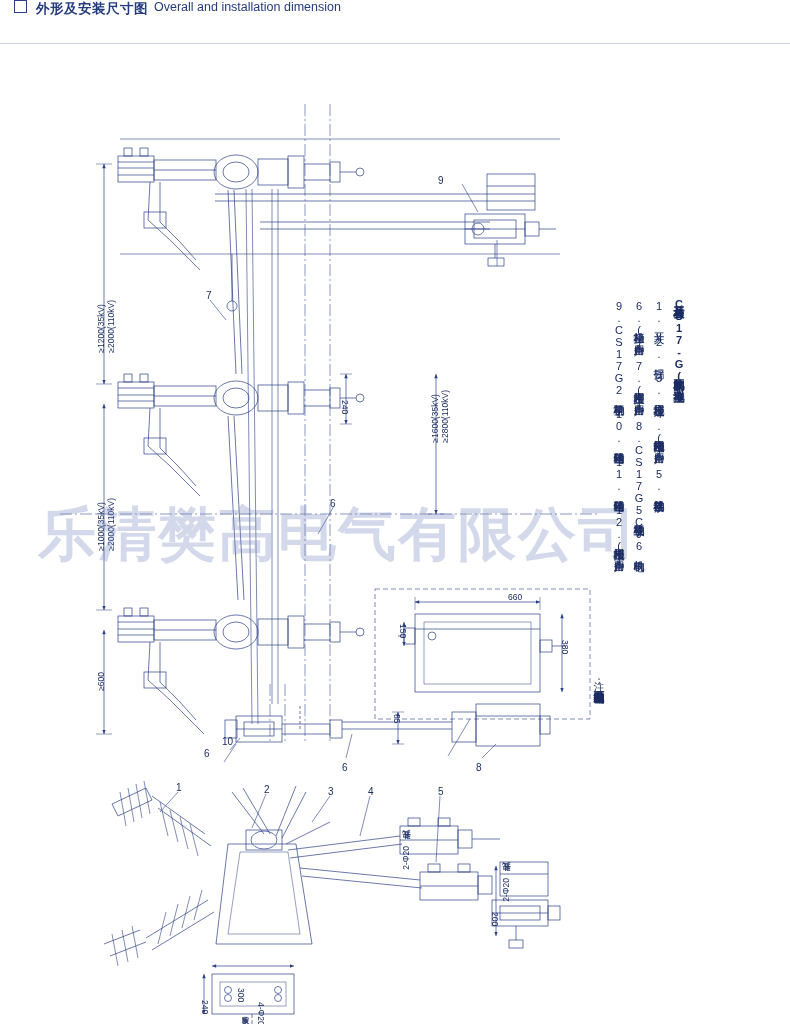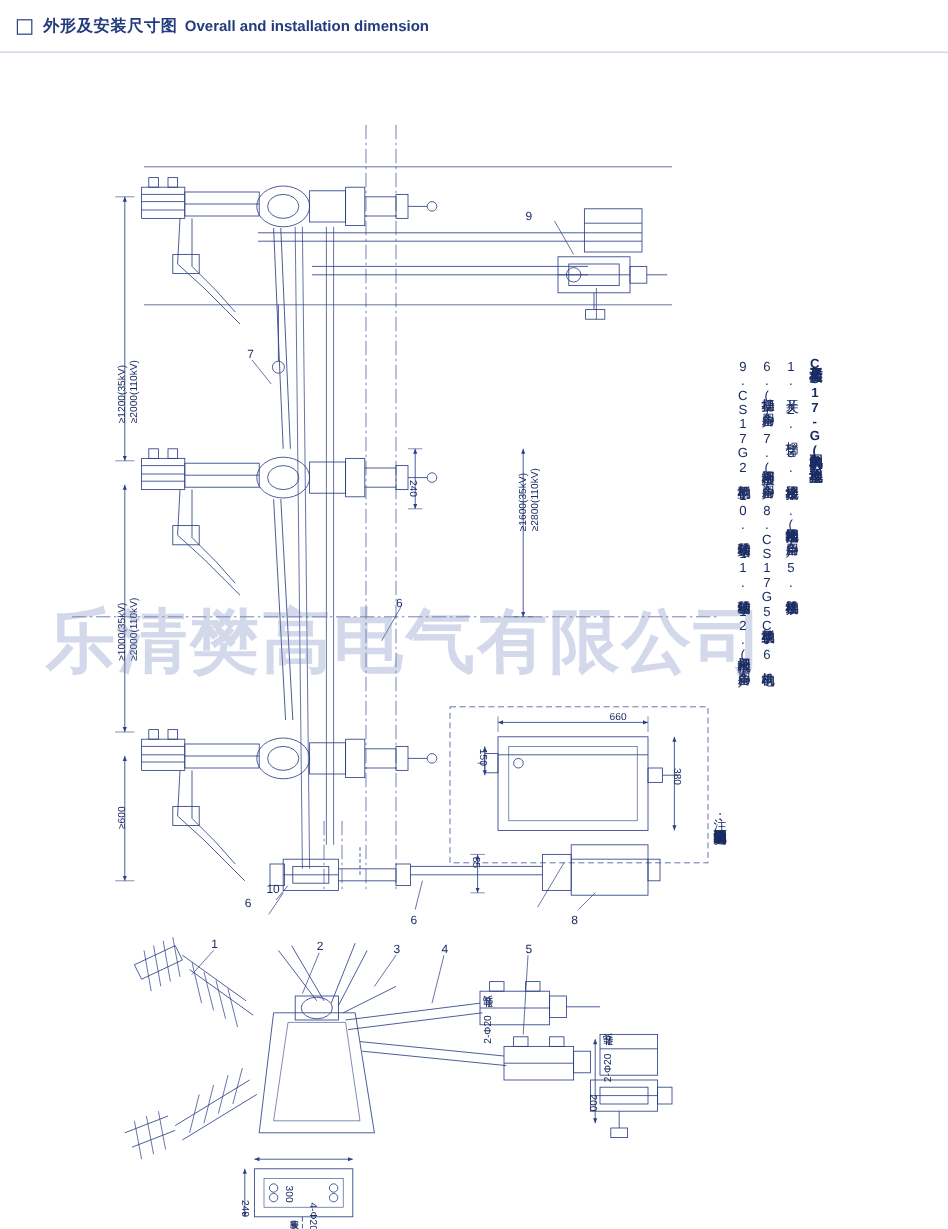--- a/index.html
+++ b/index.html
@@ -7,31 +7,31 @@
     width:790px;height:1024px;
     background:#ffffff;
     font-family:"Liberation Sans", sans-serif;
     color:#1a2a5e;
     position:relative;
     overflow:hidden;
   }
   
   .header{
     position:absolute;left:0;top:0;width:790px;height:44px;
-    display:flex;align-items:center;
+    display:flex;
   }
   .header .sq{
     width:11px;height:11px;border:1.5px solid #2b3f86;
     margin-left:14px;margin-right:9px;background:#fff;
   }
   .header .title-cn{
     font-size:13.5px;font-weight:bold;color:#243b7e;letter-spacing:0.5px;
   }
   .header .title-en{
-    font-size:12.5px;font-weight:bold;color:#243b7e;margin-left:6px;
+    font-size:12.5px;font-weight:normal;color:#243b7e;margin-left:6px;
   }
   .header-rule{
     position:absolute;left:0;top:43px;width:790px;height:1px;background:#c9cee2;
   }
   
   .canvas{
     position:absolute;left:0;top:44px;width:790px;height:980px;
   }
   .canvas svg{display:block;}
   

